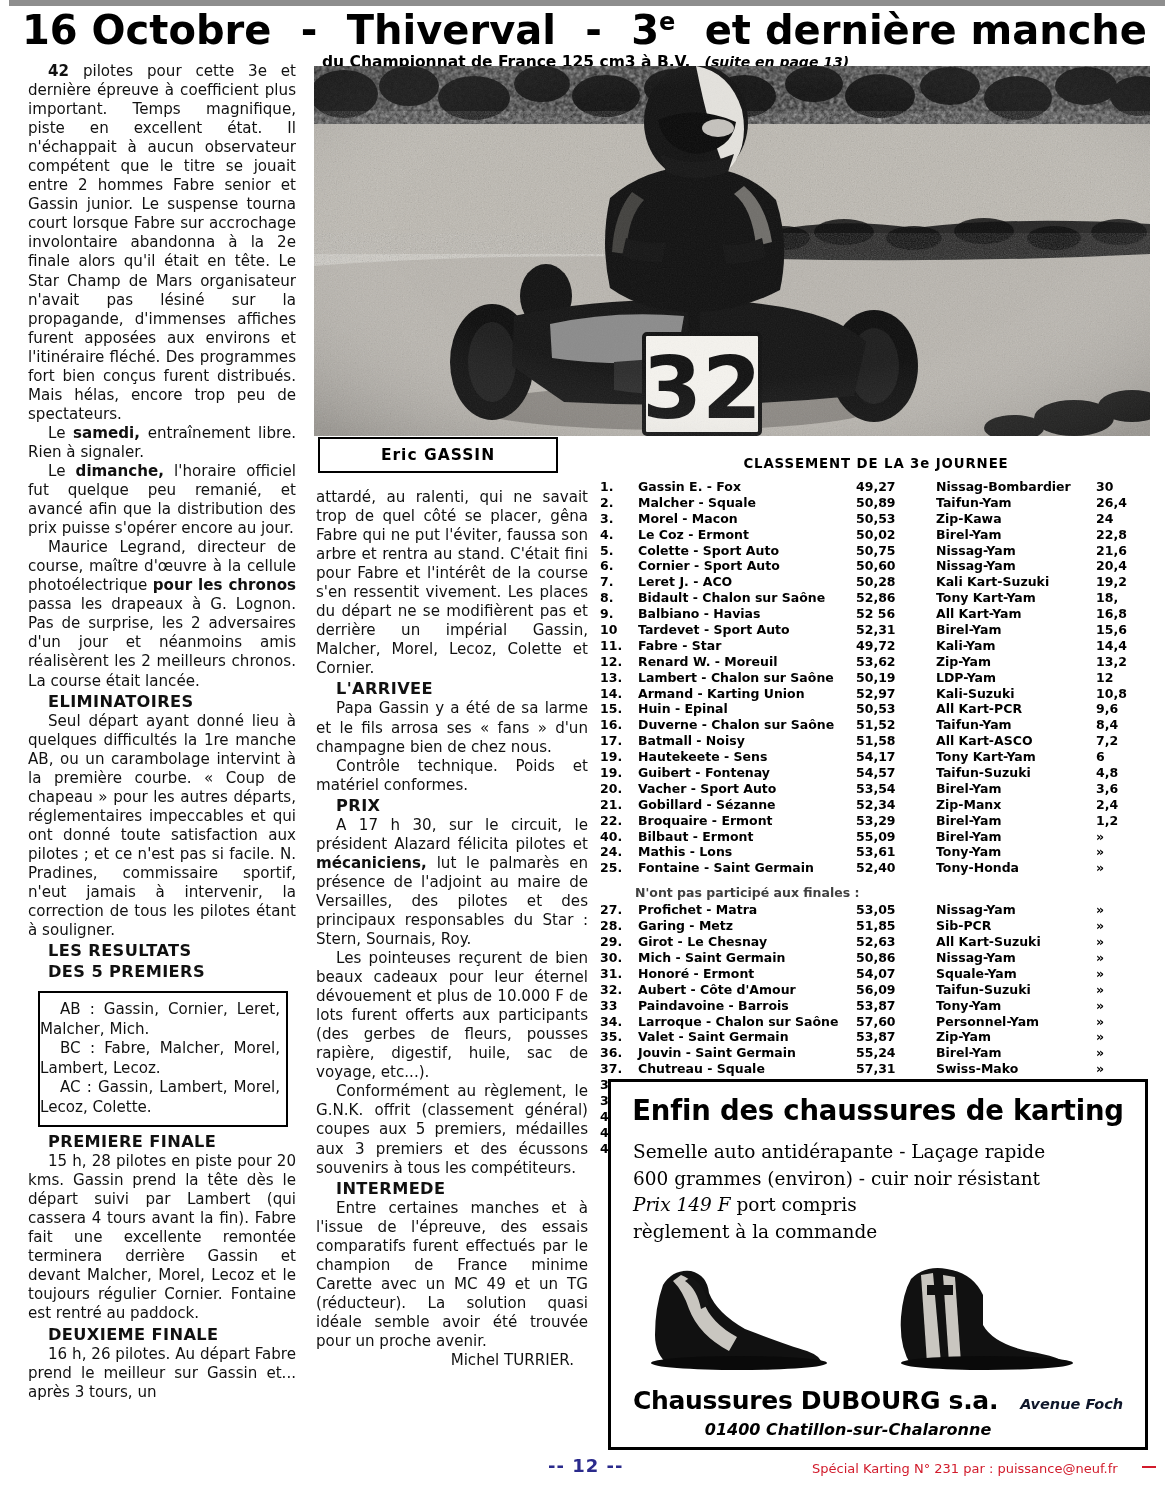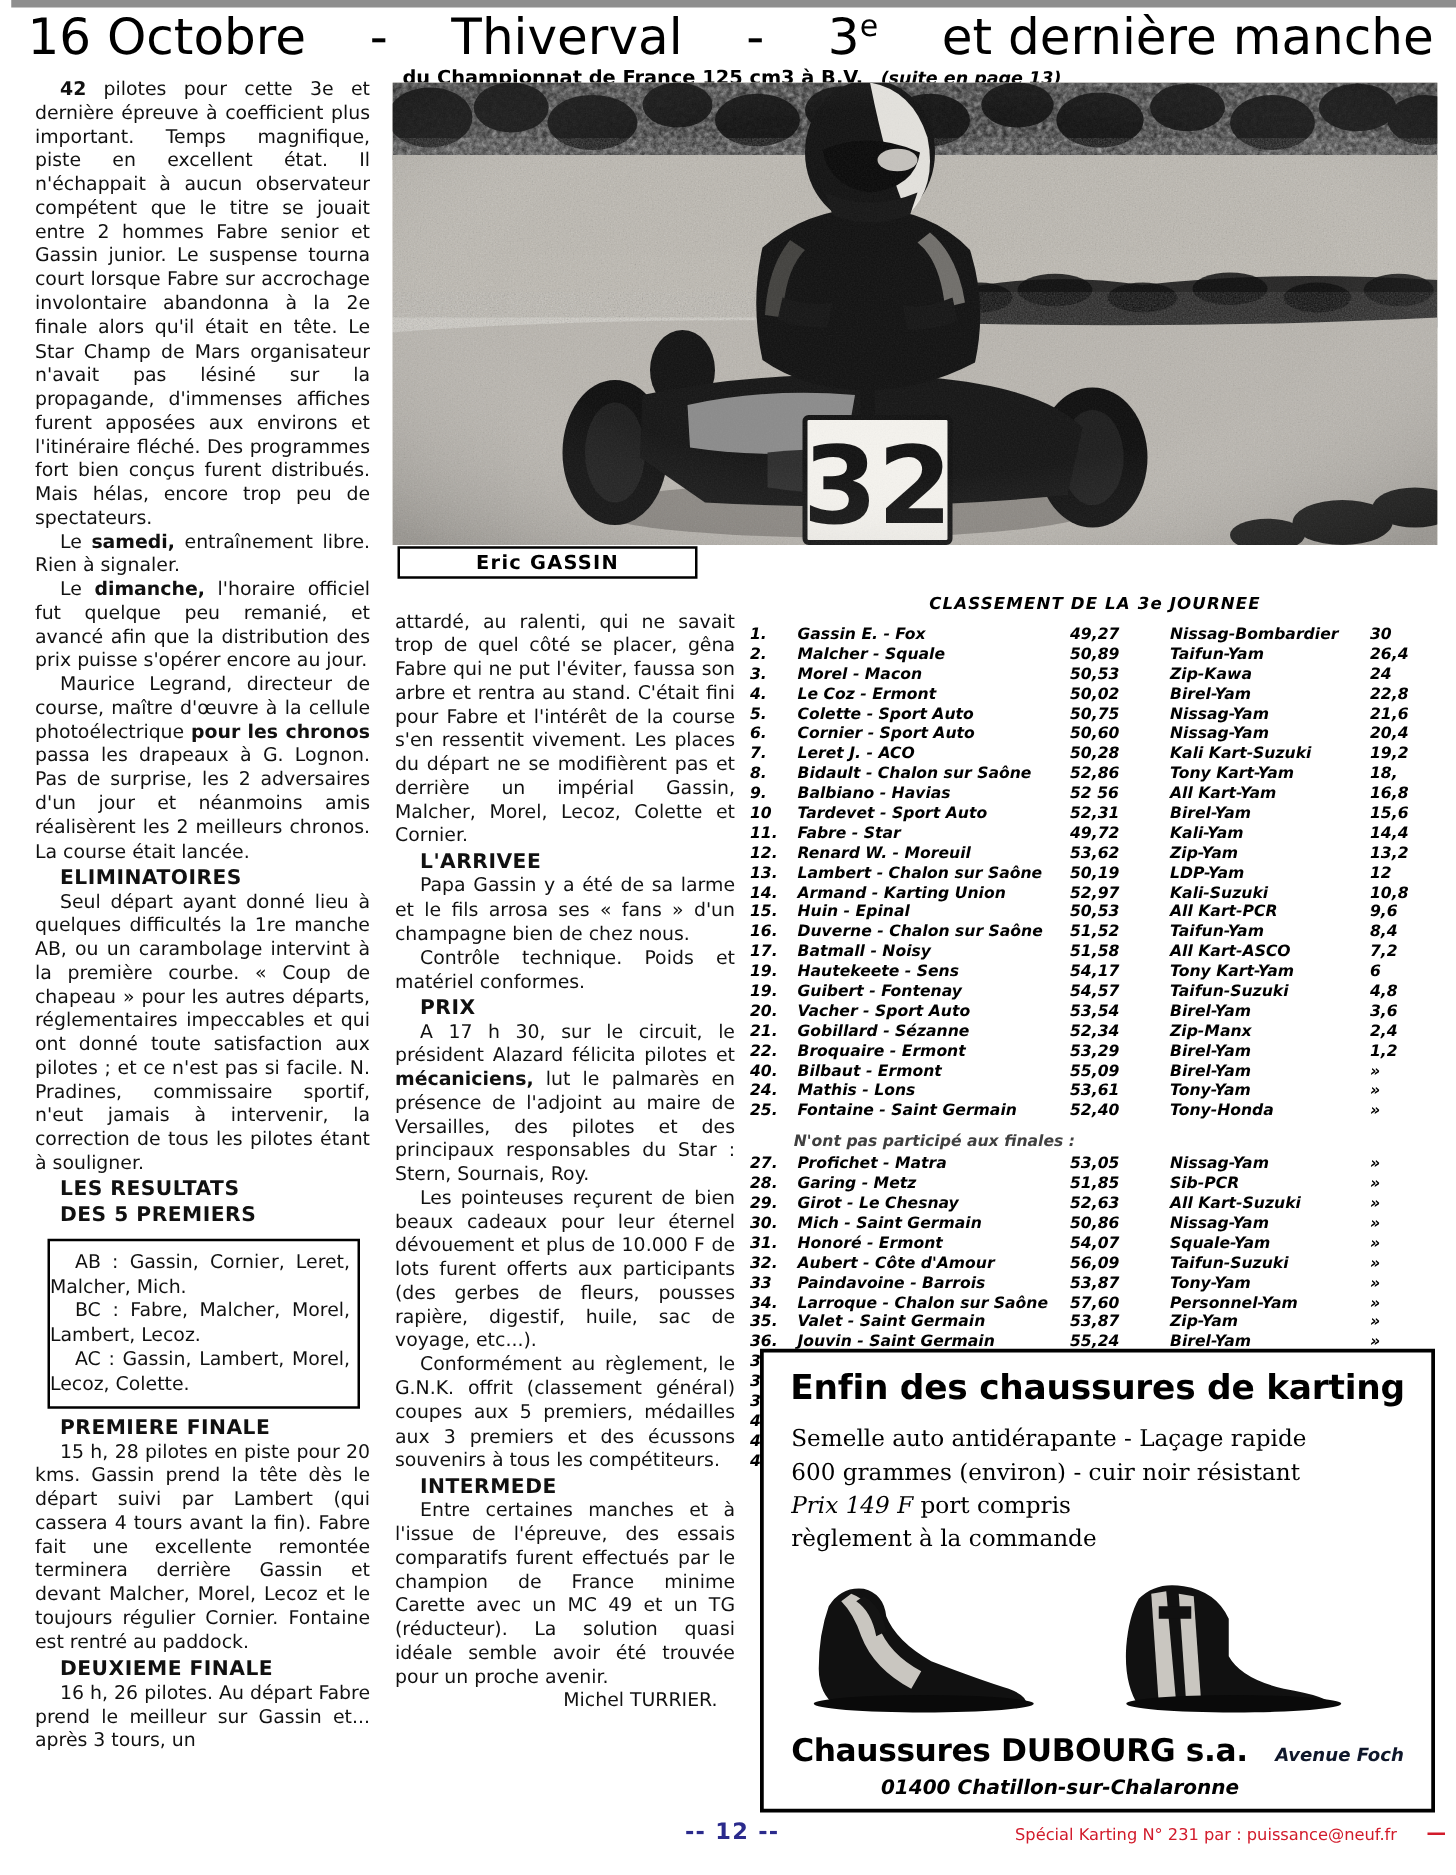--- a/index.html
+++ b/index.html
@@ -36,21 +36,21 @@
 
   
   .headline-wrap {
     position: absolute;
     top: 8px;
     left: 22px;
     width: 1125px;
   }
   .headline {
     font-family: "DejaVu Sans", sans-serif;
-    font-weight: normal;
+    font-weight: bold;
     font-size: 40px;
     line-height: 44px;
     letter-spacing: 0px;
     color: #000;
     white-space: nowrap;
     display: flex;
     justify-content: space-between;
     align-items: flex-start;
   }
   .headline .hw { display: inline-block; }
@@ -144,43 +144,42 @@
     overflow: hidden;
     background: #cdc9c2;
   }
   .photo svg { display: block; }
 
   .caption-box {
     position: absolute;
     top: 437px;
     left: 318px;
     width: 240px;
-    height: 26px;
+    height: 36px;
     border: 2.5px solid #000;
     box-sizing: border-box;
     background: #fff;
     display: flex;
     align-items: center;
     justify-content: center;
   }
   .caption-box span {
     font-family: "DejaVu Sans", sans-serif;
     font-weight: bold;
     font-size: 15.5px;
     letter-spacing: 1px;
     color: #000;
   }
 
   
   .table-zone {
     position: absolute;
-    top: 476px;
+    top: 456px;
     left: 600px;
     width: 552px;
-    font-style: italic;
   }
   .table-title {
     font-family: "DejaVu Sans", sans-serif;
     font-weight: bold;
     font-size: 13.3px;
     letter-spacing: 0.9px;
     text-align: center;
     color: #000;
     margin-bottom: 9px;
   }

